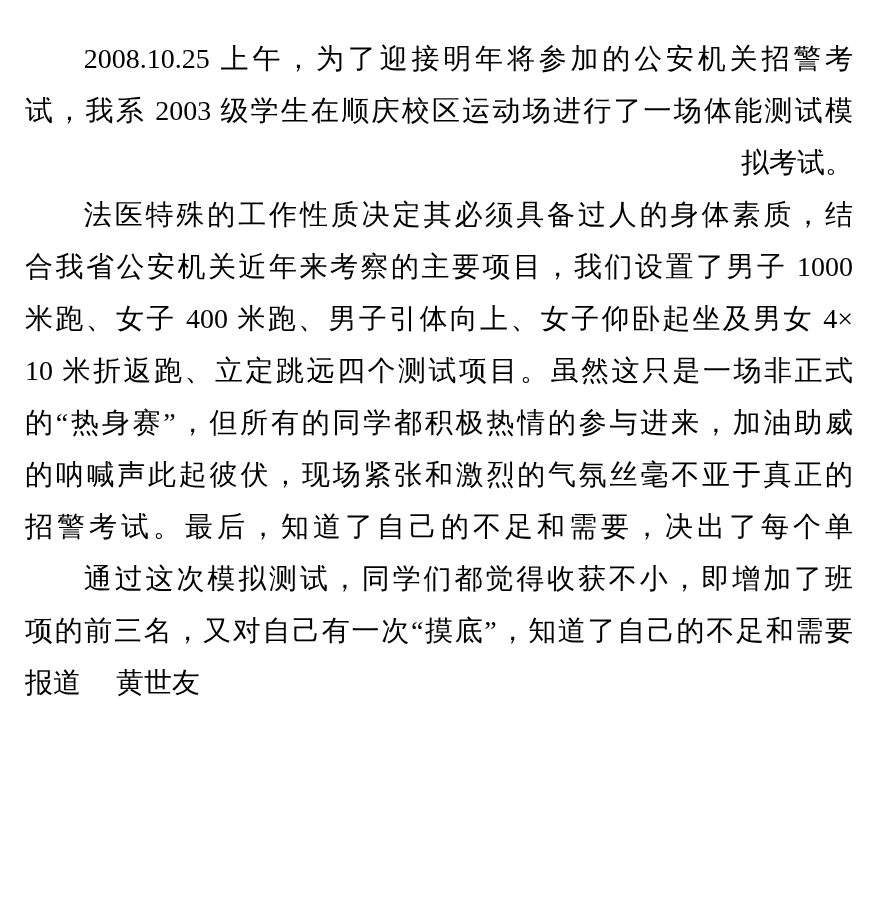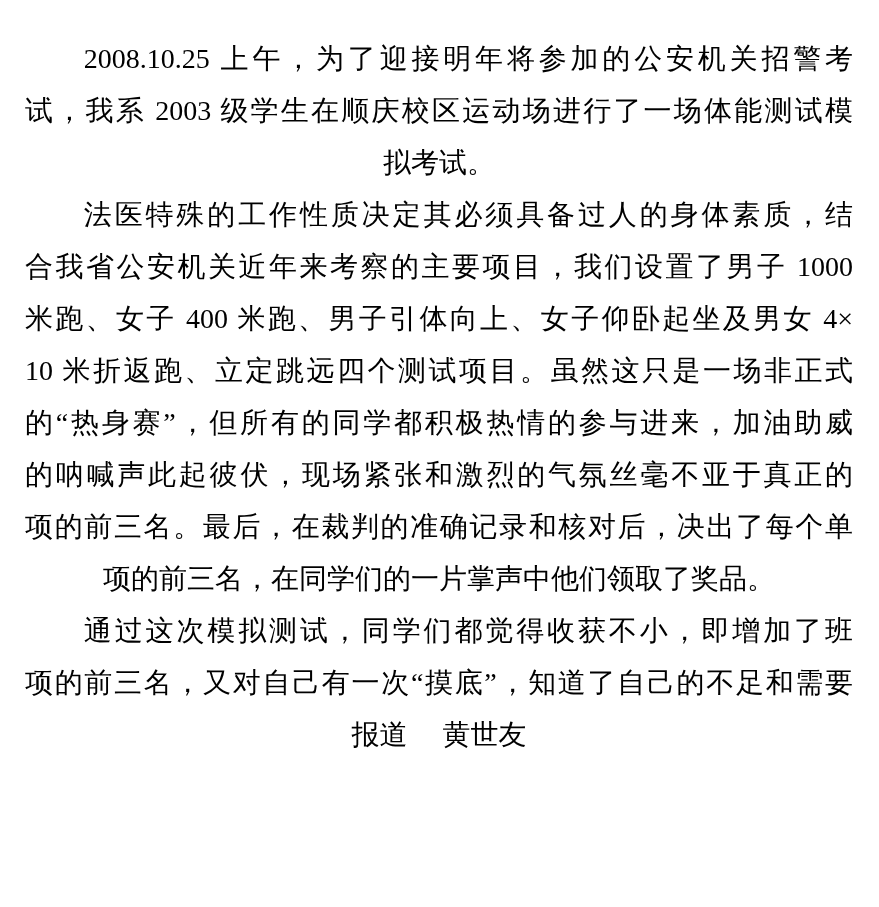--- a/index.html
+++ b/index.html
@@ -37,25 +37,25 @@
   .fill {
     text-align: justify;
     text-align-last: justify;
   }
   
   .indent {
     text-indent: 2.1em;
   }
   
   .plain {
-    text-align: center;
+    text-align: right;
   }
   
   .byline-line {
-    text-align: center;
+    text-align: left;
   }
 </style>
 </head>
 <body>
 
 <div class="page">
   <div class="doc">
 
     <div class="paragraph">
       <div class="line fill indent">2008.10.25 上午，为了迎接明年将参加的公安机关招警考</div>
@@ -63,22 +63,21 @@
       <div class="line plain">拟考试。</div>
     </div>
 
     <div class="paragraph">
       <div class="line fill indent">法医特殊的工作性质决定其必须具备过人的身体素质，结</div>
       <div class="line fill">合我省公安机关近年来考察的主要项目，我们设置了男子 1000</div>
       <div class="line fill">米跑、女子 400 米跑、男子引体向上、女子仰卧起坐及男女 4×</div>
       <div class="line fill">10 米折返跑、立定跳远四个测试项目。虽然这只是一场非正式</div>
       <div class="line fill">的“热身赛”，但所有的同学都积极热情的参与进来，加油助威</div>
       <div class="line fill">的呐喊声此起彼伏，现场紧张和激烈的气氛丝毫不亚于真正的</div>
-      <div class="line fill">项的前三名。最后，在裁判的准确记录和核对后，决出了每个单</div>
-      <div class="line plain">项的前三名，在同学们的一片掌声中他们领取了奖品。</div>
+      <div class="line fill">招警考试。最后，知道了自己的不足和需要，决出了每个单</div>
     </div>
 
     <div class="paragraph">
       <div class="line fill indent">通过这次模拟测试，同学们都觉得收获不小，即增加了班</div>
       <div class="line fill">项的前三名，又对自己有一次“摸底”，知道了自己的不足和需要</div>
     </div>
 
     <div class="line byline-line">报道　 黄世友</div>
 
   </div>

